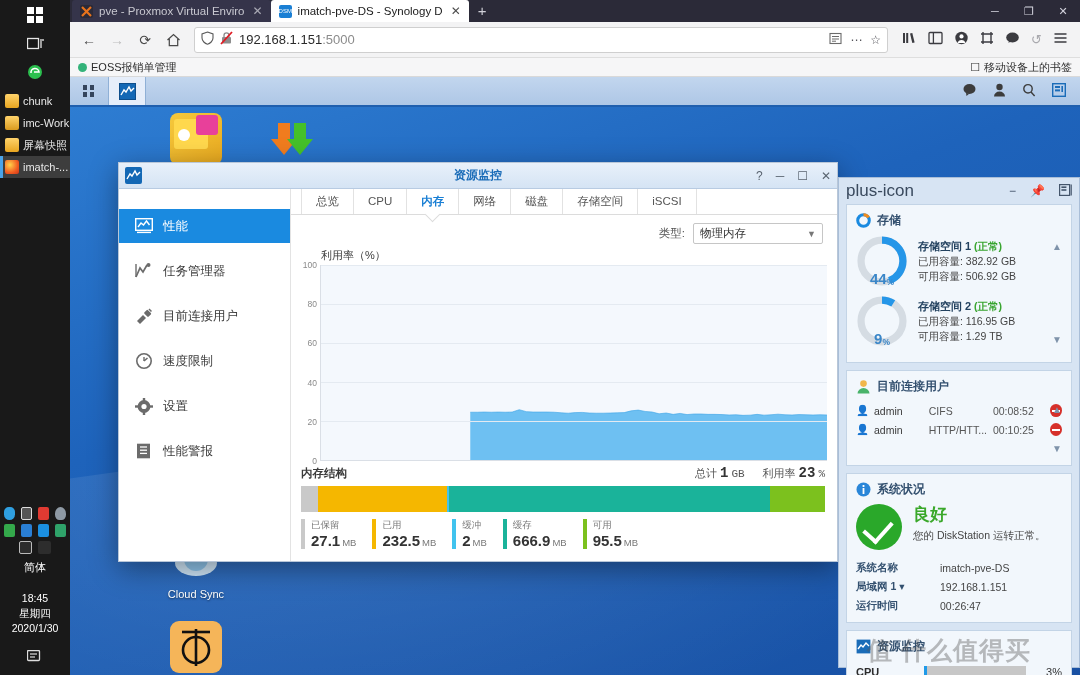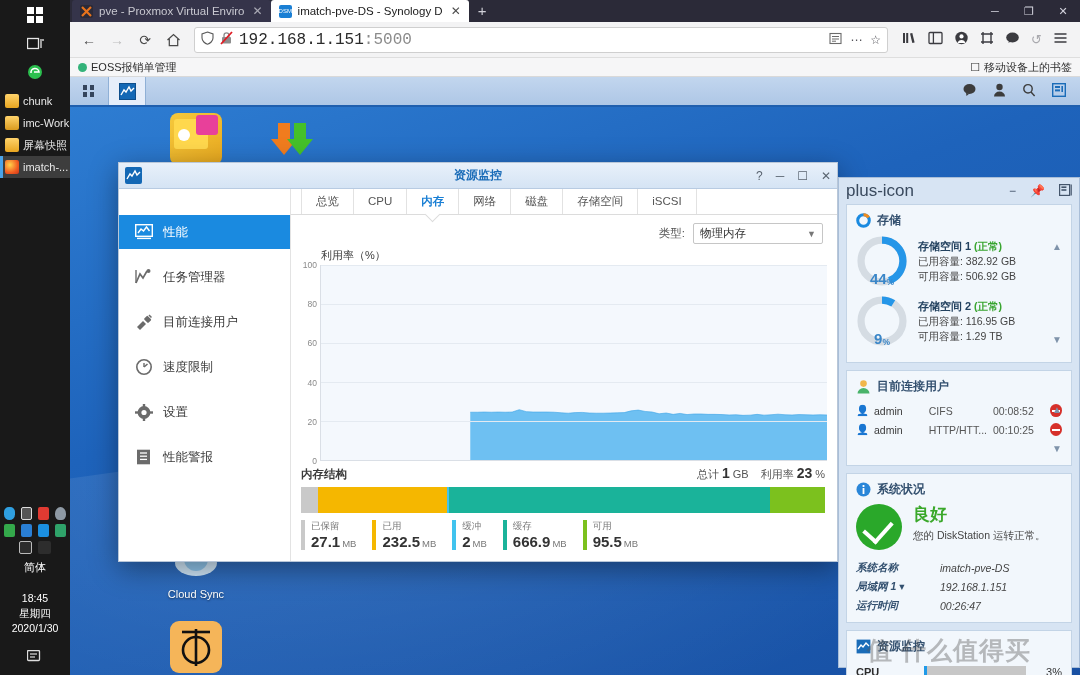--- a/index.html
+++ b/index.html
@@ -55,21 +55,21 @@
   .winbtns { position: absolute; right: 0; top: 0; display: flex; height: 22px; }
   .winbtn { width: 34px; height: 22px; display: flex; align-items: center; justify-content: center; color: #d3d3dd; font-size: 11px; }
 
   .bw-nav { height: 36px; background: #f3f3f4; display: flex; align-items: center; gap: 2px; padding: 0 6px; border-bottom: 1px solid #dedede; }
   .nav-btn { width: 26px; height: 26px; display: flex; align-items: center; justify-content: center; color: #4a4a4a; font-size: 14px; }
   .nav-btn.dim { color: #bdbdbd; }
   .urlbar {
     flex: 1; height: 26px; background: #fff; border: 1px solid #cfcfcf; border-radius: 3px;
     display: flex; align-items: center; gap: 6px; padding: 0 6px; margin: 0 6px;
   }
-  .url-text { font-size: 16px; color: #2a2a2a; font-family: Liberation Mono, monospace; }
+  .url-text { font-size: 13px; color: #2a2a2a; }
   .url-text .port { color: #8b8b8b; }
   .url-right { display: flex; align-items: center; gap: 8px; color: #55555b; font-size: 12px; }
   .bw-icons { display: flex; align-items: center; gap: 11px; padding: 0 6px; color: #3b3b40; font-size: 13px; }
 
   .bw-bookmarks {
     height: 19px; background: #f6f6f7; display: flex; align-items: center;
     padding: 0 8px; border-bottom: 1px solid #d9d9d9; font-size: 11px; color: #2c2c2c;
     justify-content: space-between;
   }
   .bm { display: flex; align-items: center; gap: 4px; }
@@ -106,21 +106,21 @@
     border: 1px solid #b9c7d8; display: flex; flex-direction: column;
   }
   .rm-title {
     height: 26px; background: linear-gradient(#e8f0fa,#d5e4f4); border-bottom: 1px solid #b8cbe2;
     display: flex; align-items: center; padding: 0 6px; position: relative; flex: none;
   }
   .rm-appico { width: 17px; height: 17px; border-radius: 2px; background: #1368b5; position: relative; }
   .rm-ttl { position: absolute; left: 0; right: 0; text-align: center; font-size: 12px; color: #1a6cb8; font-weight: bold; }
   .rm-ctrls { margin-left: auto; display: flex; gap: 13px; position: relative; z-index: 2; color: #5a6470; font-size: 12px; }
   .rm-body { flex: 1; display: flex; min-height: 0; }
-  .rm-side { width: 172px; background: #fff; border-right: 1px solid #e3e3e3; padding-top: 26px; flex: none; }
+  .rm-side { width: 172px; background: #fff; border-right: 1px solid #e3e3e3; padding-top: 20px; flex: none; }
   .rm-item { height: 34px; display: flex; align-items: center; gap: 10px; padding-left: 16px; font-size: 12.5px; color: #3b3b3b; margin-bottom: 11px; }
   .rm-item.active { background: #1a8ae0; color: #fff; }
   .rm-item .mi { width: 18px; height: 18px; flex: none; display:flex; align-items:center; justify-content:center; }
   .rm-main { flex: 1; display: flex; flex-direction: column; min-width: 0; }
   .rm-tabs { height: 26px; display: flex; align-items: flex-end; border-bottom: 1px solid #dcdcdc; padding-left: 10px; }
   .rm-tab { padding: 0 14px; font-size: 11.5px; color: #555; height: 25px; line-height: 25px; border-right: 1px solid #e2e2e2; position: relative; }
   .rm-tab:first-child { border-left: 1px solid #e2e2e2; }
   .rm-tab.active { color: #1a7fd4; font-weight: bold; }
   .rm-tab.active::after {
     content: ""; position: absolute; left: 50%; bottom: -6px; margin-left: -6px;
@@ -136,21 +136,21 @@
   .chart-box { position: relative; height: 196px; }
   .yax { position: absolute; left: 0; top: 0; width: 20px; height: 100%; }
   .ytick { position: absolute; right: 2px; font-size: 8.5px; color: #8a8a8a; transform: translateY(-50%); }
   .plot { position: absolute; left: 21px; right: 0; top: 0; bottom: 0; background: #f4f8fd; border-left: 1px solid #dadfe6; border-bottom: 1px solid #dadfe6; overflow: hidden; }
   .gl { position: absolute; left: 0; right: 0; height: 1px; background: #e4eaf1; }
   .plot svg { position: absolute; left: 0; top: 0; width: 100%; height: 100%; }
 
   .memsec { padding: 4px 12px 0 10px; }
   .mem-head { display: flex; align-items: baseline; font-size: 11.5px; color: #3b3b3b; }
   .mem-head b { font-weight: bold; }
-  .mem-stats { margin-left: auto; display: flex; gap: 12px; color: #555; font-size: 11px; align-items: baseline; }
+  .mem-stats { margin-left: auto; display: flex; gap: 18px; color: #555; font-size: 11px; align-items: baseline; font-family: Liberation Mono, monospace; }
   .mem-stats .big { font-size: 14px; font-weight: bold; color: #333; margin: 0 3px; }
   .membar { height: 26px; display: flex; margin-top: 5px; border: 0; }
   .legend { display: flex; gap: 16px; margin-top: 7px; }
   .leg { padding-left: 6px; border-left: 4px solid #ccc; }
   .leg .lb { font-size: 9.5px; color: #777; }
   .leg .lv { font-size: 15px; font-weight: bold; color: #333; }
   .leg .lv span { font-size: 9.5px; font-weight: normal; color: #777; margin-left: 2px; }
 
   
   .wpanel {
@@ -180,21 +180,21 @@
   .urow .up { width: 62px; color: #555; }
   .urow .ut { width: 50px; color: #555; }
   .urow .kill { width: 13px; height: 13px; border-radius: 50%; background: #d6302a; position: relative; margin-left: 4px; }
   .urow .kill::after { content:""; position:absolute; left:2.5px; top:5.5px; width:8px; height:2px; background:#fff; }
 
   .health { display: flex; gap: 11px; align-items: flex-start; margin-bottom: 8px; }
   .check { width: 46px; height: 46px; border-radius: 50%; background: #2aa82a; flex: none; position: relative; }
   .check::after { content: ""; position: absolute; left: 13px; top: 11px; width: 14px; height: 23px; border: solid #fff; border-width: 0 4px 4px 0; transform: rotate(42deg); }
   .h-ttl { font-size: 17px; color: #3aa82a; font-weight: bold; line-height: 22px; }
   .h-sub { font-size: 10.5px; color: #444; margin-top: 3px; }
-  .inforow { display: flex; font-size: 10.5px; height: 19px; align-items: center; font-style: italic; }
+  .inforow { display: flex; font-size: 10.5px; height: 19px; align-items: center; }
   .inforow .k { width: 84px; color: #33506f; font-weight: bold; }
   .inforow .v { color: #444; }
 
   .rm-row { display: flex; align-items: center; font-size: 11px; color: #2c2c2c; height: 21px; }
   .rm-row .lbl { width: 68px; font-weight: bold; }
   .rm-row .bar { flex: 1; height: 11px; background: #c7c7c7; position: relative; }
   .rm-row .bar i { position: absolute; left: 0; top: 0; bottom: 0; background: #1f9ae8; display: block; }
   .rm-row .pv { width: 36px; text-align: right; color: #333; }
   .wmark { position: absolute; left: 28px; bottom: 0px; font-size: 25px; color: rgba(90,90,90,.40); font-weight: bold; letter-spacing: 1px; pointer-events: none; }
 </style>

